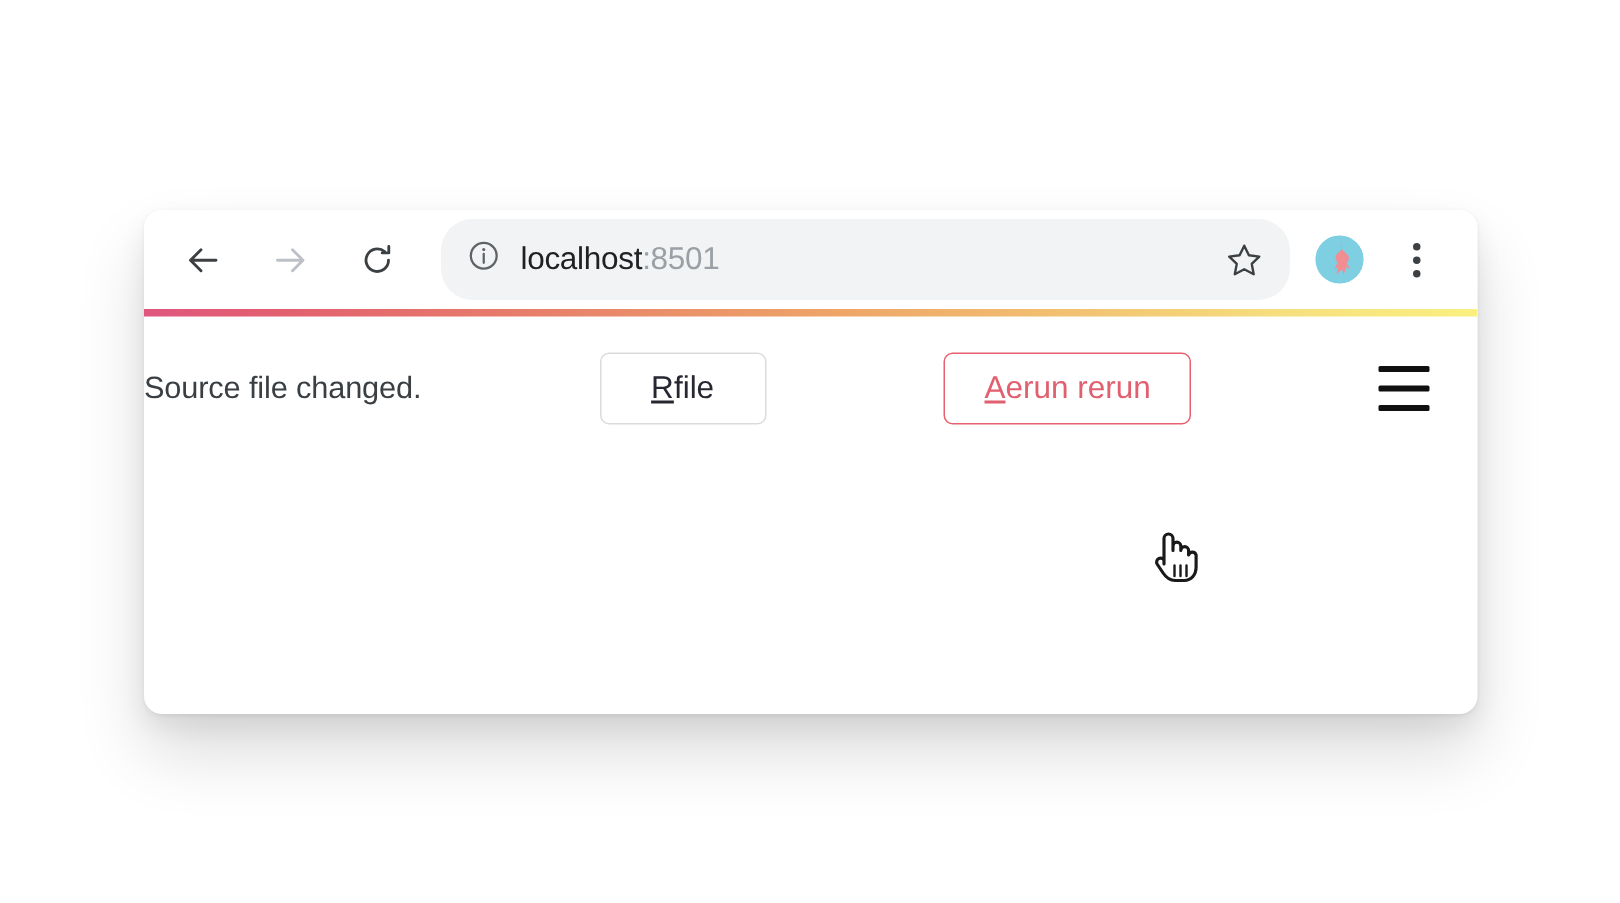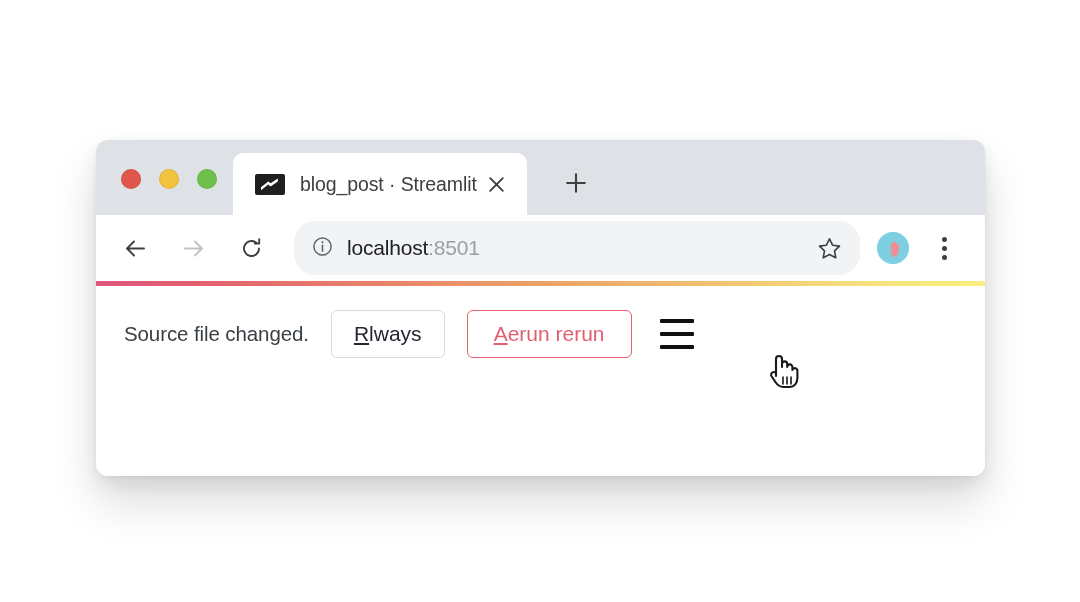--- a/index.html
+++ b/index.html
@@ -182,24 +182,23 @@
       #e8836a 32%,
       #eea567 52%,
       #f2c271 70%,
       #f6e07e 86%,
       #faf07f 100%);
   }
 
   .status-bar {
     display: flex;
     align-items: center;
-    justify-content: flex-start;
+    justify-content: space-between;
     padding: 24px 32px 0 0;
     gap: 0;
-    margin-left: 28px;
   }
 
   .status-text {
     font-size: 20.5px;
     color: #3a3f44;
     letter-spacing: -0.1px;
   }
 
   .btn {
     margin-left: 22px;
@@ -243,48 +242,20 @@
     width: 34px;
     height: 40px;
     pointer-events: none;
   }
 </style>
 </head>
 <body>
 
 <div class="browser-window">
 
-  <div class="tab-strip">
-
-    <div class="traffic-lights">
-      <div class="light red"></div>
-      <div class="light yellow"></div>
-      <div class="light green"></div>
-    </div>
-
-    <div class="tab">
-      <div class="favicon">
-        <svg width="20" height="13" viewBox="0 0 20 13">
-          <path d="M1 9.2 L8.2 3.4 L10.6 5.3 L17.8 0.4 L17.8 3.6 L10.6 8.6 L8.2 6.6 L1 12.2 Z" fill="#ffffff"></path>
-        </svg>
-      </div>
-      <span class="tab-title">blog_post · Streamlit</span>
-      <div class="tab-close">
-        <svg width="17" height="17" viewBox="0 0 17 17">
-          <path d="M2.2 2.2 L14.8 14.8 M14.8 2.2 L2.2 14.8" stroke="#3c4043" stroke-width="1.9" stroke-linecap="round"></path>
-        </svg>
-      </div>
-    </div>
-
-    <div class="new-tab">
-      <svg width="22" height="22" viewBox="0 0 22 22">
-        <path d="M11 2.2 L11 19.8 M2.2 11 L19.8 11" stroke="#3c4043" stroke-width="2.1" stroke-linecap="round"></path>
-      </svg>
-    </div>
-  </div>
 
   <div class="toolbar">
 
     <div class="nav-btn nav-back">
       <svg width="25" height="25" viewBox="0 0 25 25">
         <path d="M21 12.5 L4.5 12.5 M11 5.5 L4 12.5 L11 19.5" stroke="#3c4043" stroke-width="1.9" fill="none" stroke-linecap="round" stroke-linejoin="round"></path>
       </svg>
     </div>
 
     <div class="nav-btn nav-forward">
@@ -337,21 +308,21 @@
   <div class="page">
 
     <div class="gradient-bar"></div>
 
     <div class="status-bar">
 
       <span class="status-text">Source file changed.</span>
 
       <div class="btn btn-rerun">
         <span class="accel">R</span>
-          <span>lways</span>
+          <span>file</span>
       </div>
 
       <div class="btn btn-always">
         <span class="accel">A</span>
           <span>erun rerun</span>
       </div>
 
       <div class="hamburger">
         <span></span>
           <span></span>

